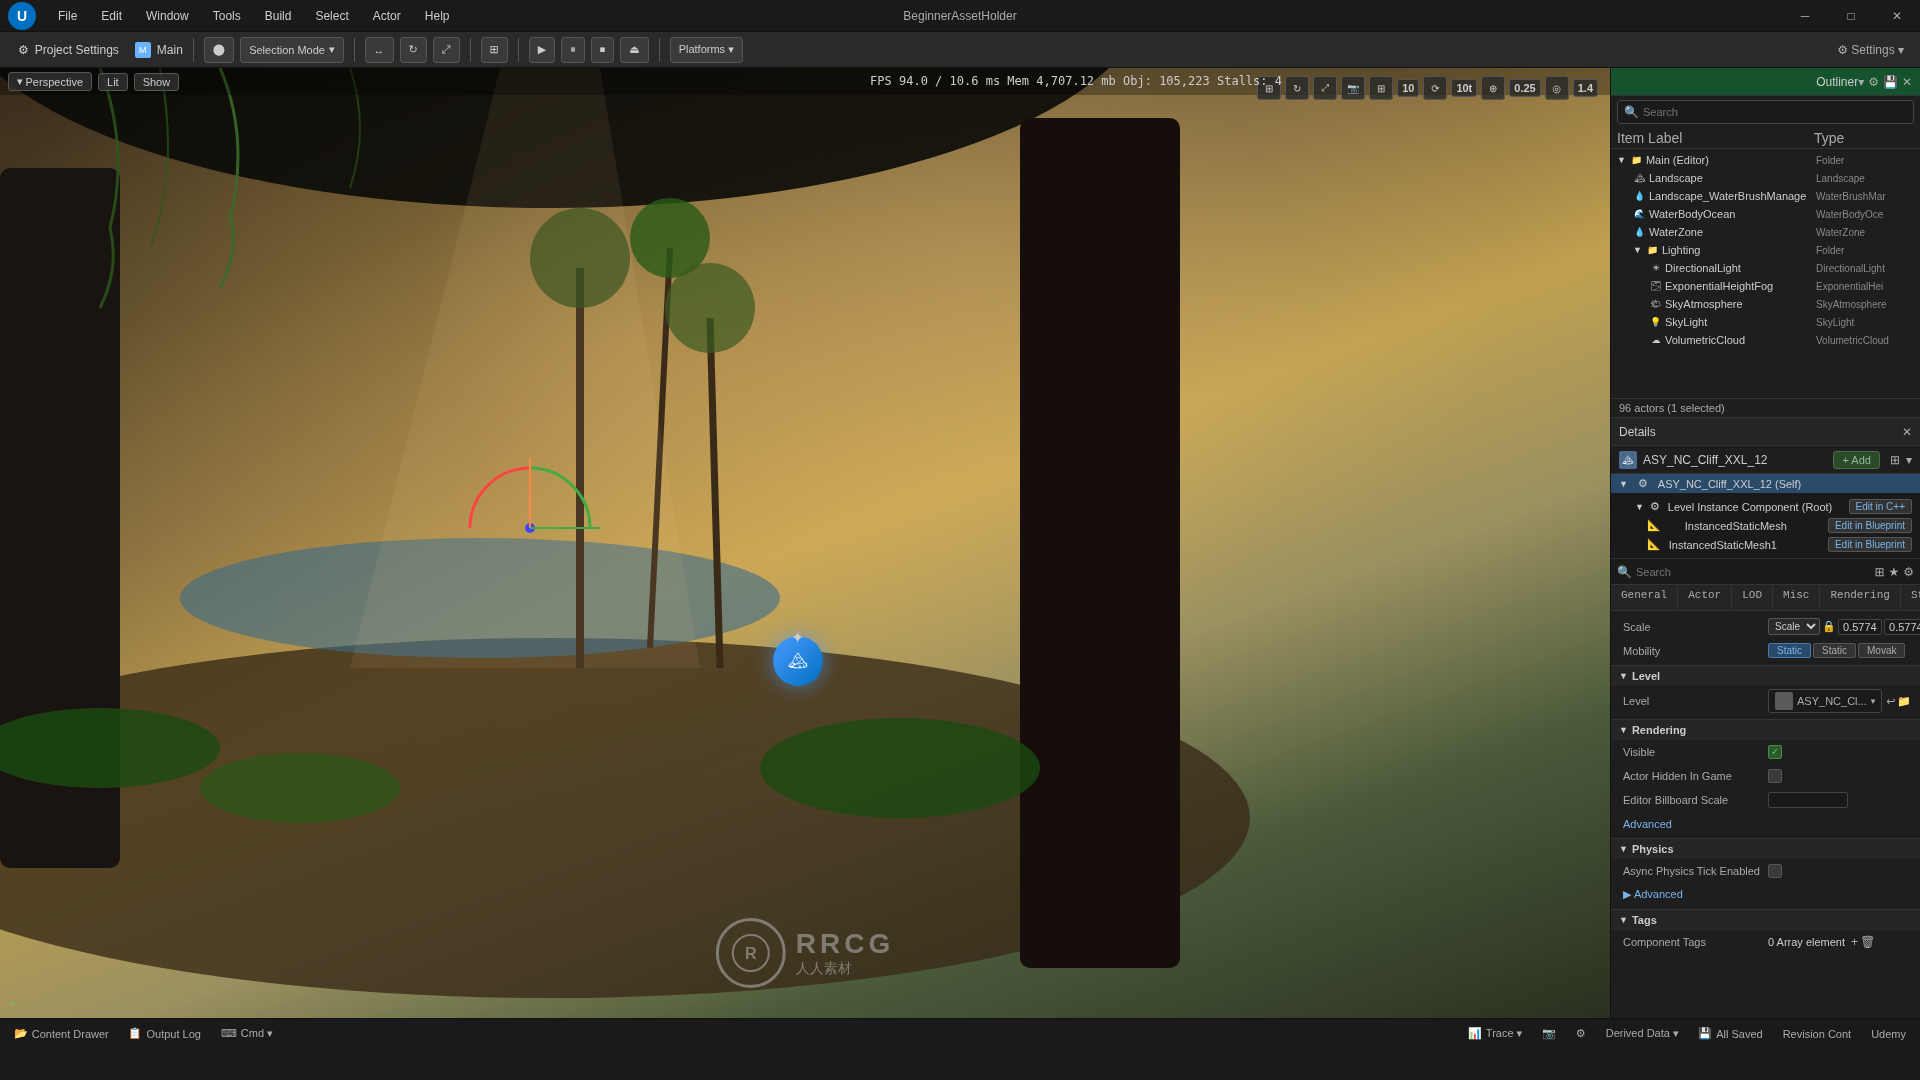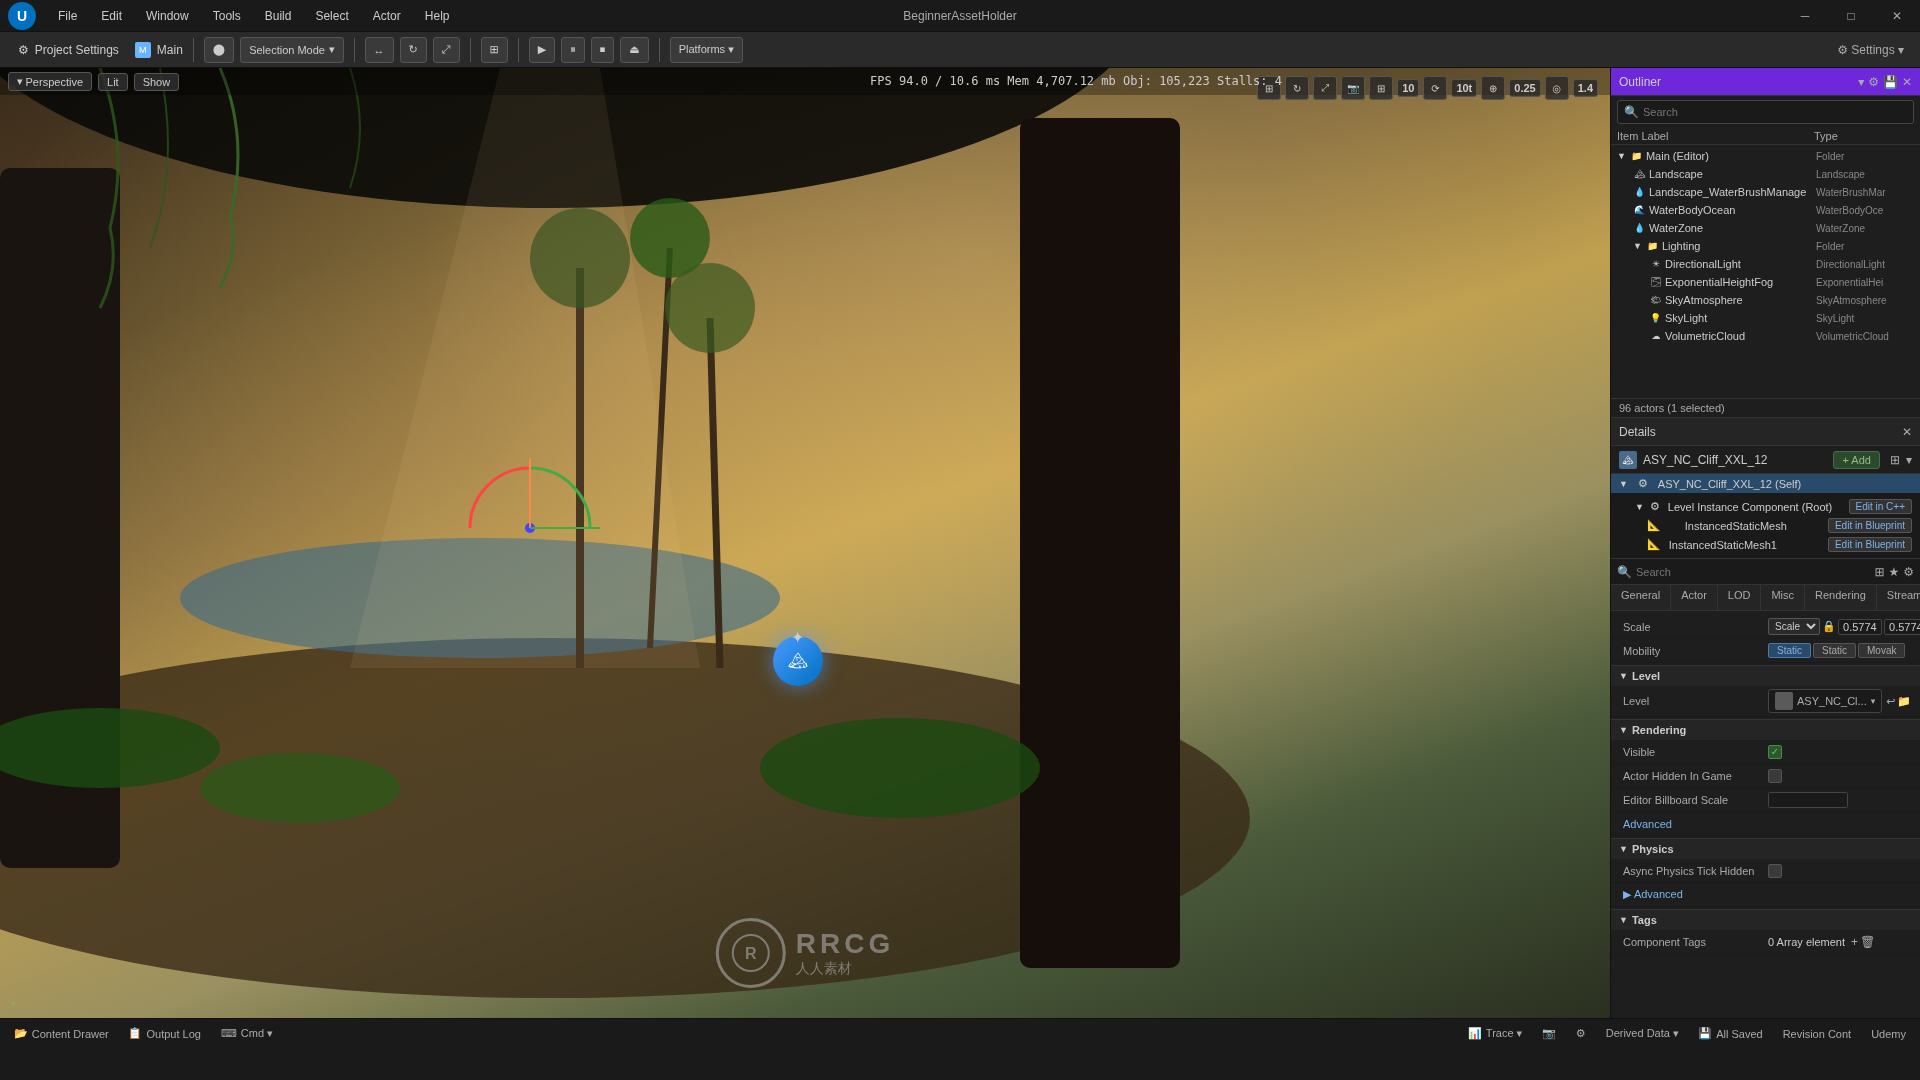--- a/index.html
+++ b/index.html
@@ -130,26 +130,26 @@
     }
 
     #outliner {
       height: 350px;
       border-bottom: 1px solid #333;
       display: flex;
       flex-direction: column;
     }
     #outliner-header {
       height: 28px;
-      background: #6d28d9;
+      background: #14532d;
       display: flex;
       align-items: center;
       padding: 0 8px;
       border-bottom: 1px solid #333;
-      justify-content: space-between;
+      justify-content: flex-end;
     }
     #outliner-search {
       height: 24px;
       background: #1a1a1a;
       border: 1px solid #444;
       border-radius: 3px;
       display: flex;
       align-items: center;
       padding: 0 6px;
       gap: 4px;
@@ -160,21 +160,21 @@
       border: none;
       outline: none;
       color: #aaa;
       font-size: 11px;
       width: 100%;
     }
     #outliner-cols {
       display: flex;
       padding: 2px 6px;
       border-bottom: 1px solid #333;
-      font-size: 11px;
+      font-size: 14px;
       color: #aaa;
     }
     #outliner-cols .col-label { flex: 1; }
     #outliner-cols .col-type { width: 100px; }
     #outliner-tree {
       flex: 1;
       overflow-y: auto;
       padding: 2px 0;
     }
     .tree-item {
@@ -295,20 +295,21 @@
       background: #252525;
       border-bottom: 1px solid #333;
       height: 26px;
     }
     .dtab {
       padding: 4px 10px;
       font-size: 11px;
       cursor: pointer;
       color: #aaa;
       border-right: 1px solid #333;
+      font-family: Liberation Mono, monospace;
     }
 
     #details-content {
       flex: 1;
       overflow-y: auto;
       padding: 4px 0;
     }
 
     .detail-section {
       margin: 2px 0;
@@ -903,21 +904,21 @@
             <span style="color:#7ab4e8;font-size:11px;cursor:pointer;text-align:right;">Advanced</span>
           </div>
         </div>
 
         <div class="detail-section">
           <div class="detail-section-header">
             <span style="font-size:9px;margin-right:4px;">▼</span>
             <span>Physics</span>
           </div>
           <div class="detail-row">
-            <span class="detail-label">Async Physics Tick Hidden</span>
+            <span class="detail-label">Async Physics Tick Enabled</span>
             <div class="detail-value">
               <div class="detail-checkbox"></div>
             </div>
           </div>
           <div class="detail-row">
             <span style="color:#7ab4e8;font-size:11px;cursor:pointer;">▶ Advanced</span>
           </div>
         </div>
 
         <div class="detail-section">

